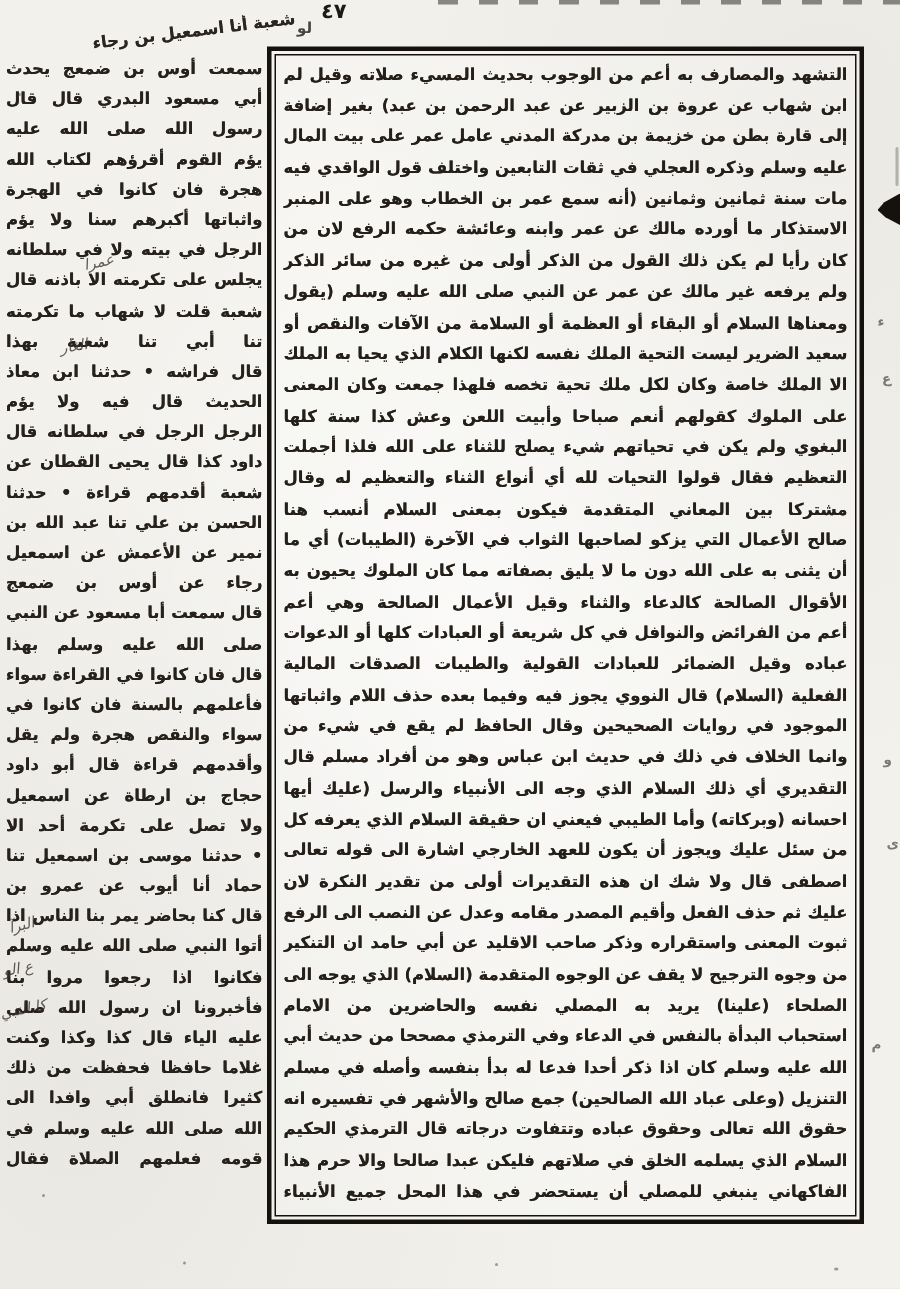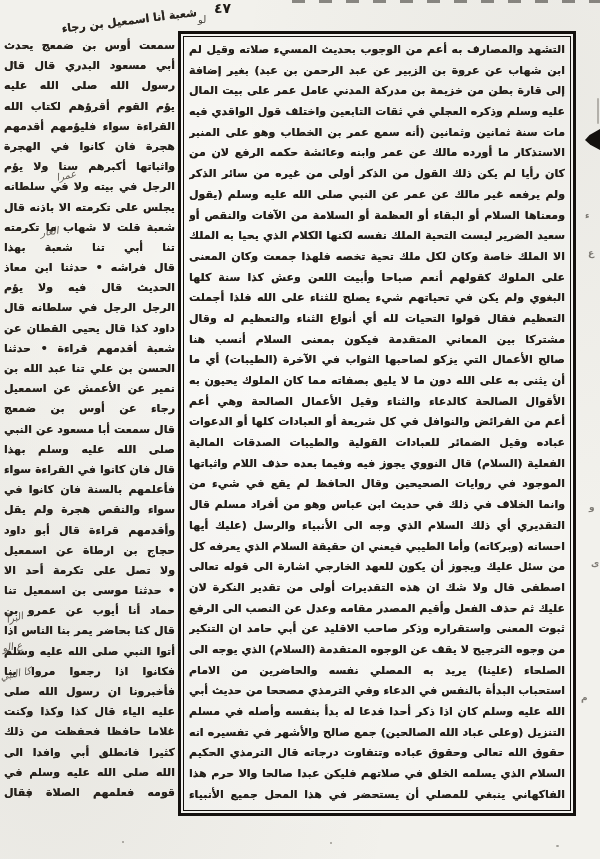--- a/index.html
+++ b/index.html
@@ -18,21 +18,21 @@
     position:absolute;top:0;left:292px;width:308px;height:3px;
     background:repeating-linear-gradient(90deg,#33302b 0 13px,transparent 13px 27px);
     opacity:.55;
   }
   
   .page-number{
     position:absolute;top:0;left:214px;font-size:14px;font-weight:bold;
     letter-spacing:1px;color:#1d1a16;
   }
   .siglum{
-    position:absolute;top:14px;left:198px;font-size:10px;font-weight:normal;
+    position:absolute;top:14px;left:198px;font-size:10px;font-weight:bold;
     color:#2a2620;opacity:.85;
   }
   
   .main-frame{
     position:absolute;left:178px;top:31px;width:398px;height:785px;
     border:3px solid #14110e;box-sizing:border-box;padding:2px;
     background:rgba(255,255,255,.25);
   }
   .main-frame-inner{
     width:100%;height:100%;border:1px solid #14110e;box-sizing:border-box;
@@ -145,21 +145,20 @@
         </div>
     </div>
   </div>
 
   <div class="margin-slanted">شعبة أنا اسمعيل بن رجاء</div>
   <div class="margin-lines">
       <div class="gline">سمعت أوس بن ضمعج يحدث عن</div>
       <div class="gline">أبي مسعود البدري قال قال</div>
       <div class="gline">رسول الله صلى الله عليه وسلم</div>
       <div class="gline">يؤم القوم أقرؤهم لكتاب الله</div>
-      <div class="gline">القراءة سواء فليؤمهم أقدمهم</div>
       <div class="gline">هجرة فان كانوا في الهجرة سواء</div>
       <div class="gline">واثباتها أكبرهم سنا ولا يؤم</div>
       <div class="gline">الرجل في بيته ولا في سلطانه ولا</div>
       <div class="gline">يجلس على تكرمته الا باذنه قال</div>
       <div class="gline">شعبة قلت لا شهاب ما تكرمته</div>
       <div class="gline">تنا أبي تنا شعبة بهذا</div>
       <div class="gline">قال فراشه • حدثنا ابن معاذ</div>
       <div class="gline">الحديث قال فيه ولا يؤم</div>
       <div class="gline">الرجل الرجل في سلطانه قال أبو</div>
       <div class="gline">داود كذا قال يحيى القطان عن</div>

